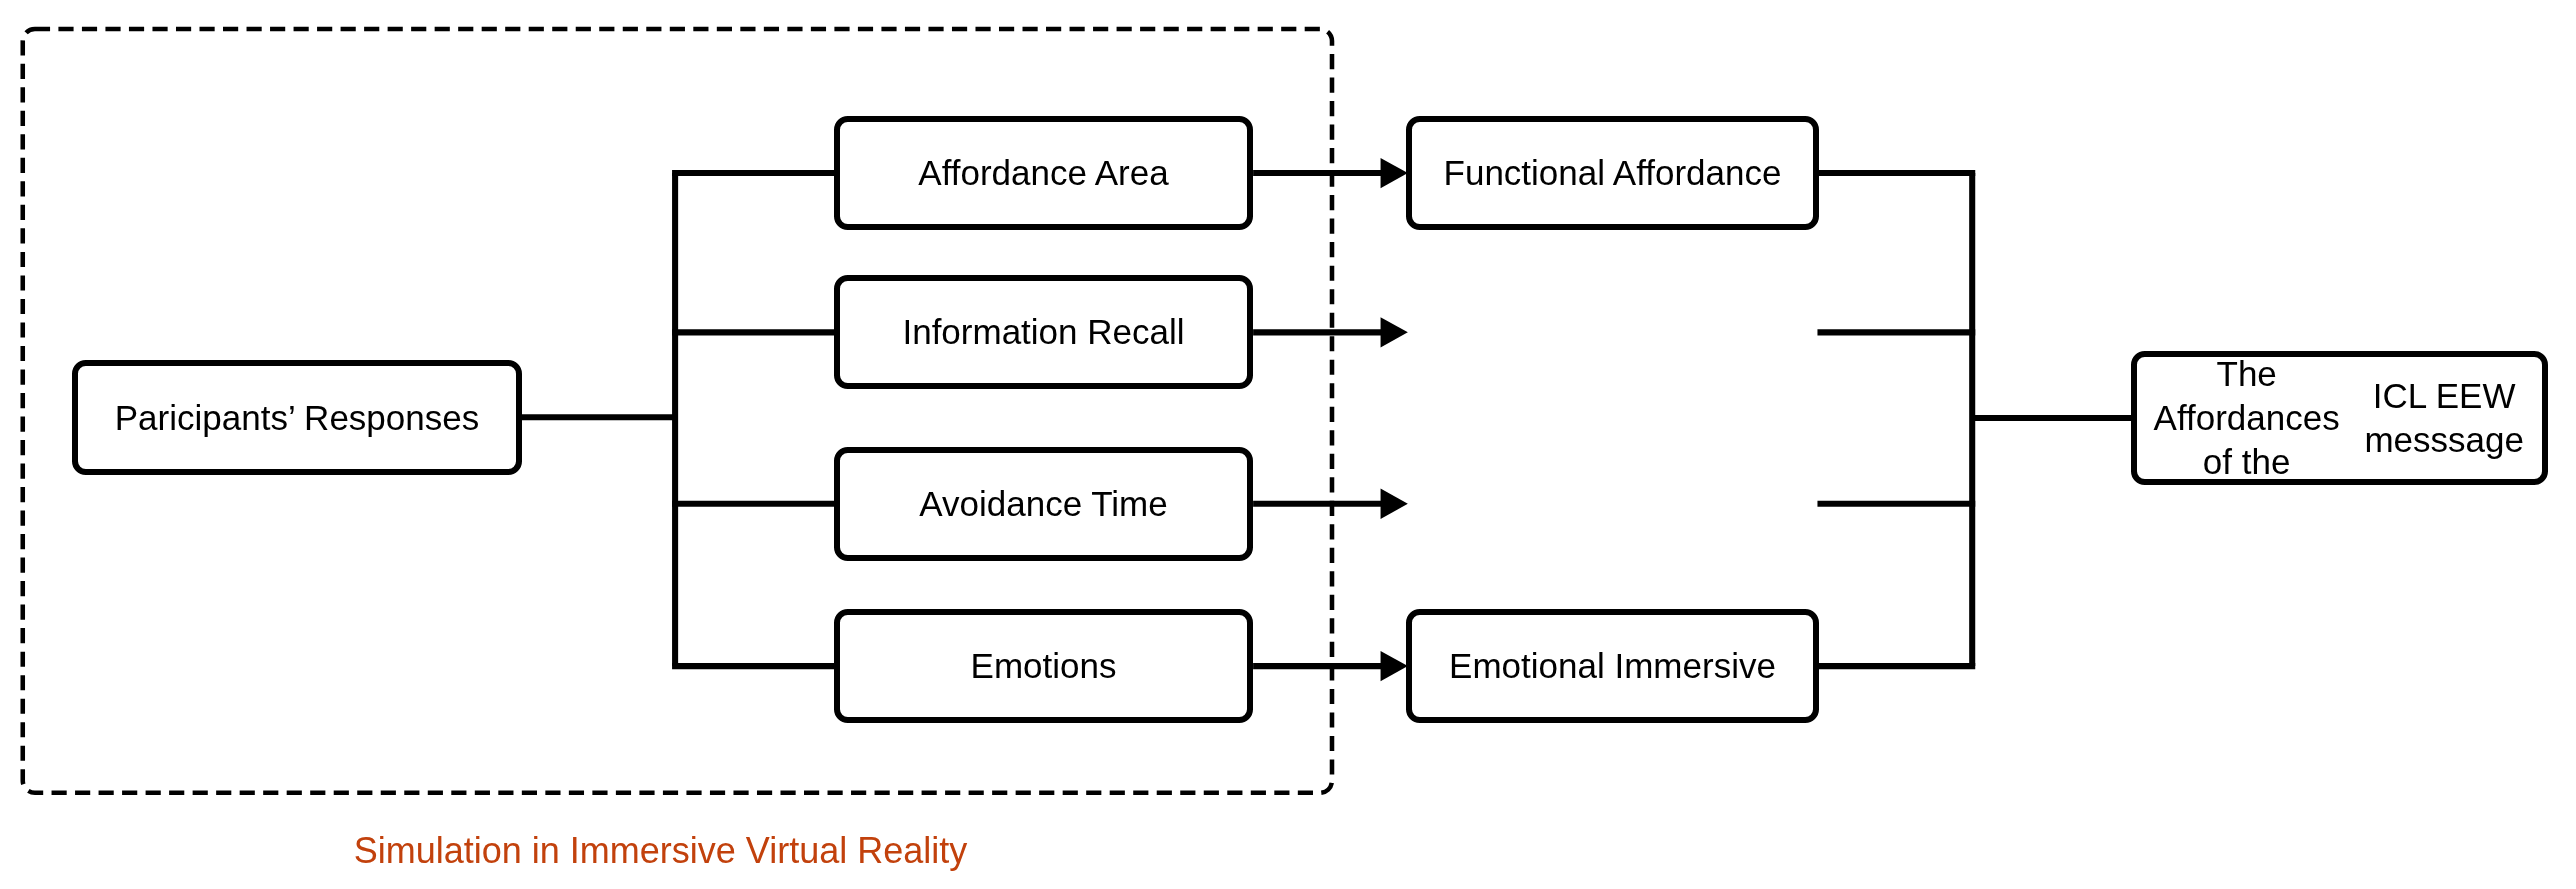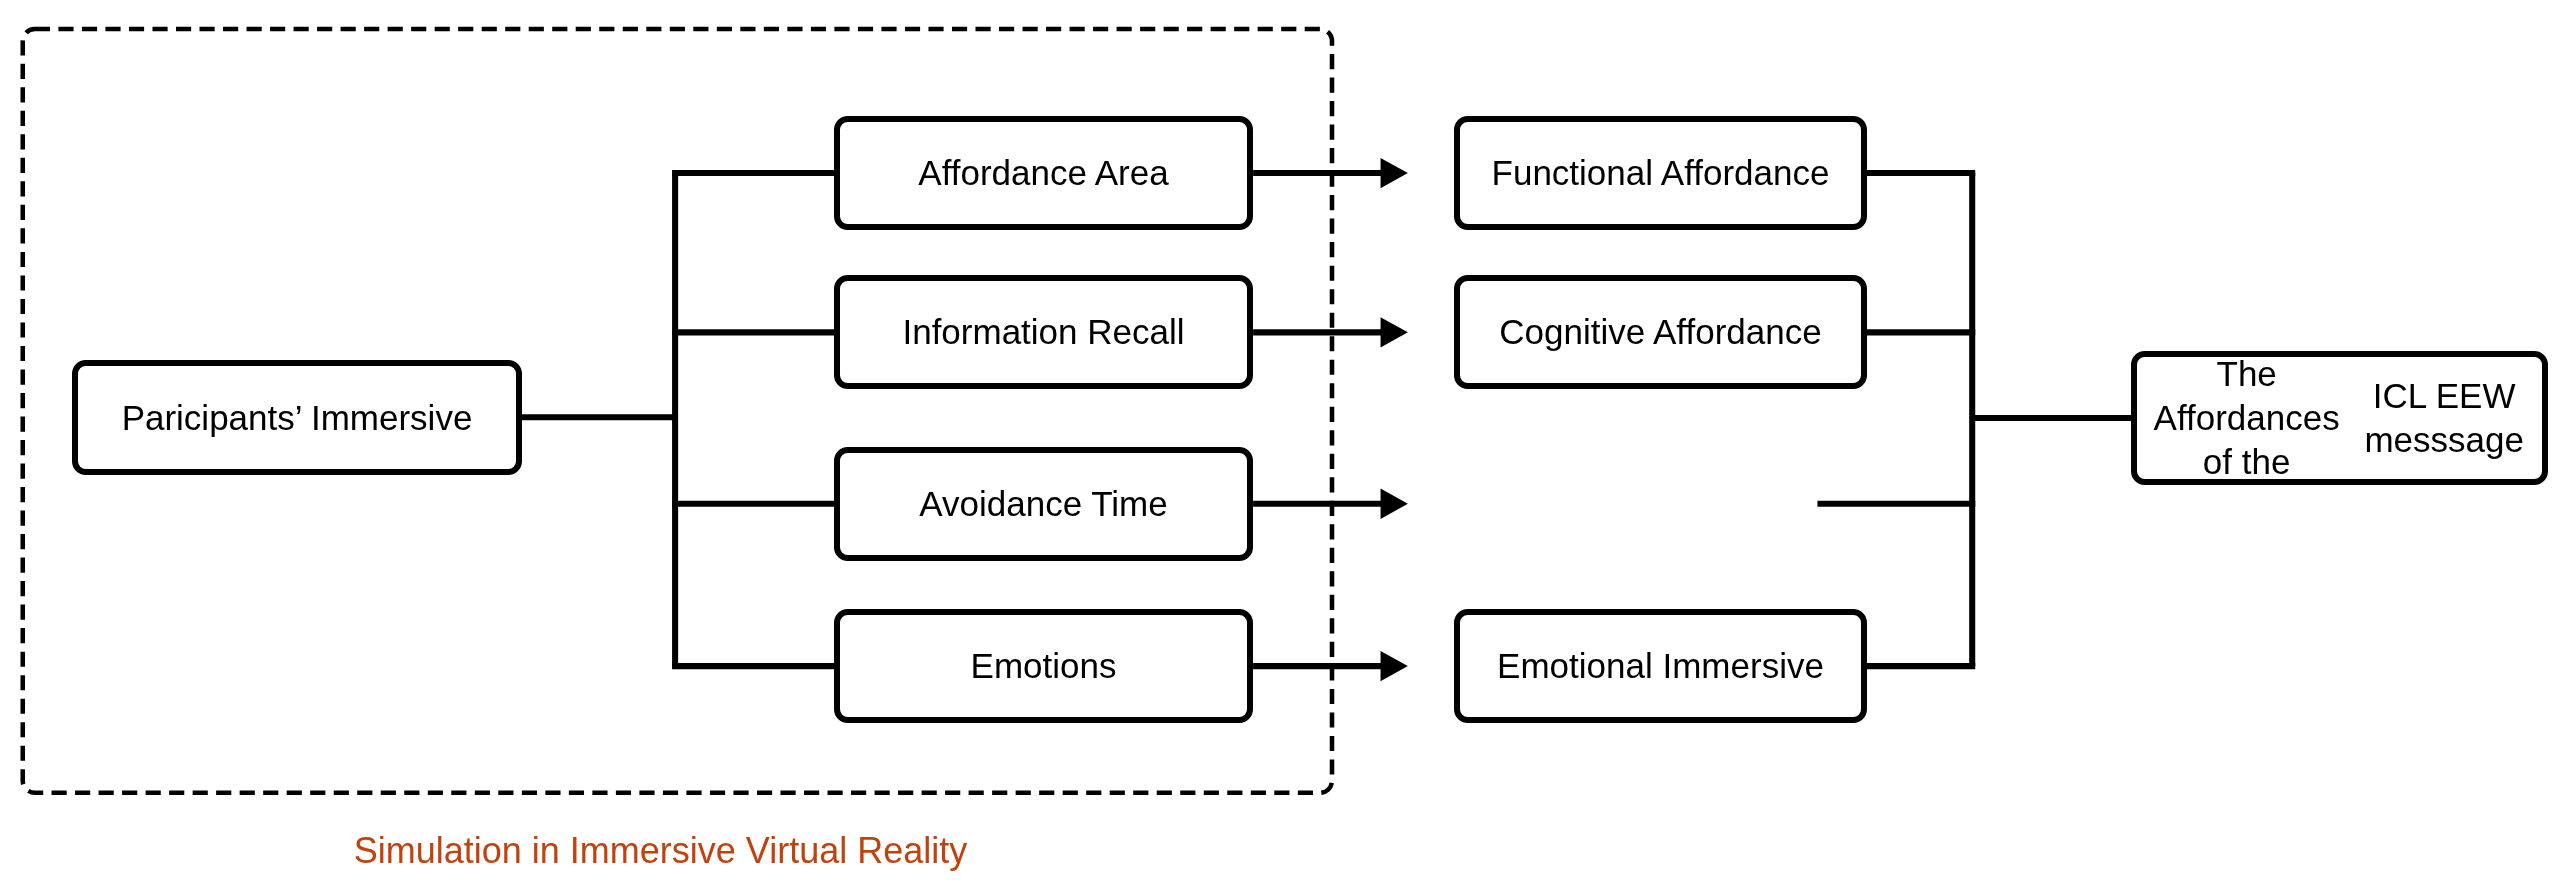--- a/index.html
+++ b/index.html
@@ -34,21 +34,21 @@
     justify-content: center;
     text-align: center;
     font-size: 35px;
     line-height: 1.25;
     padding: 0 5px;
   }
   .node-source {
     left: 72px; top: 360px; width: 450px; height: 115px;
   }
   .col1 { left: 834px; width: 419px; height: 114px; }
-  .col2 { left: 1454px; width: 413px; height: 114px; }
+  .col2 { left: 1406px; width: 413px; height: 114px; }
   .row1 { top: 116px; }
   .row2 { top: 275px; }
   .row3 { top: 447px; }
   .row4 { top: 609px; }
   .node-outcome {
     left: 2131px; top: 351px; width: 417px; height: 134px;
     flex-direction: row;
   }
   .caption {
     position: absolute;
@@ -95,42 +95,39 @@
 
     <line x1="2396" y1="228" x2="2604" y2="228" stroke="#000000" stroke-width="8"></line>
     <line x1="2396" y1="438" x2="2604" y2="438" stroke="#000000" stroke-width="8"></line>
     <line x1="2396" y1="664" x2="2604" y2="664" stroke="#000000" stroke-width="8"></line>
     <line x1="2396" y1="878" x2="2604" y2="878" stroke="#000000" stroke-width="8"></line>
     <line x1="2600" y1="228" x2="2600" y2="878" stroke="#000000" stroke-width="8"></line>
     <line x1="2600" y1="551" x2="2814" y2="551" stroke="#000000" stroke-width="8"></line>
   </svg>
 
   <div class="node node-source">
-    <span>Paricipants’ Immersive</span>
+    <span>Paricipants’ Responses</span>
   </div>
 
   <div class="node col1 row1">
     <span>Affordance Area</span>
   </div>
   <div class="node col1 row2">
     <span>Information Recall</span>
   </div>
   <div class="node col1 row3">
     <span>Avoidance Time</span>
   </div>
   <div class="node col1 row4">
     <span>Emotions</span>
   </div>
 
   <div class="node col2 row1">
     <span>Functional Affordance</span>
   </div>
-  <div class="node col2 row2">
-    <span>Cognitive Affordance</span>
-  </div>
   <div class="node col2 row4">
     <span>Emotional Immersive</span>
   </div>
 
   <div class="node node-outcome">
     <span>The Affordances of the</span>
     <span>ICL EEW messsage</span>
   </div>
 
   <div class="caption">Simulation in Immersive Virtual Reality</div>

